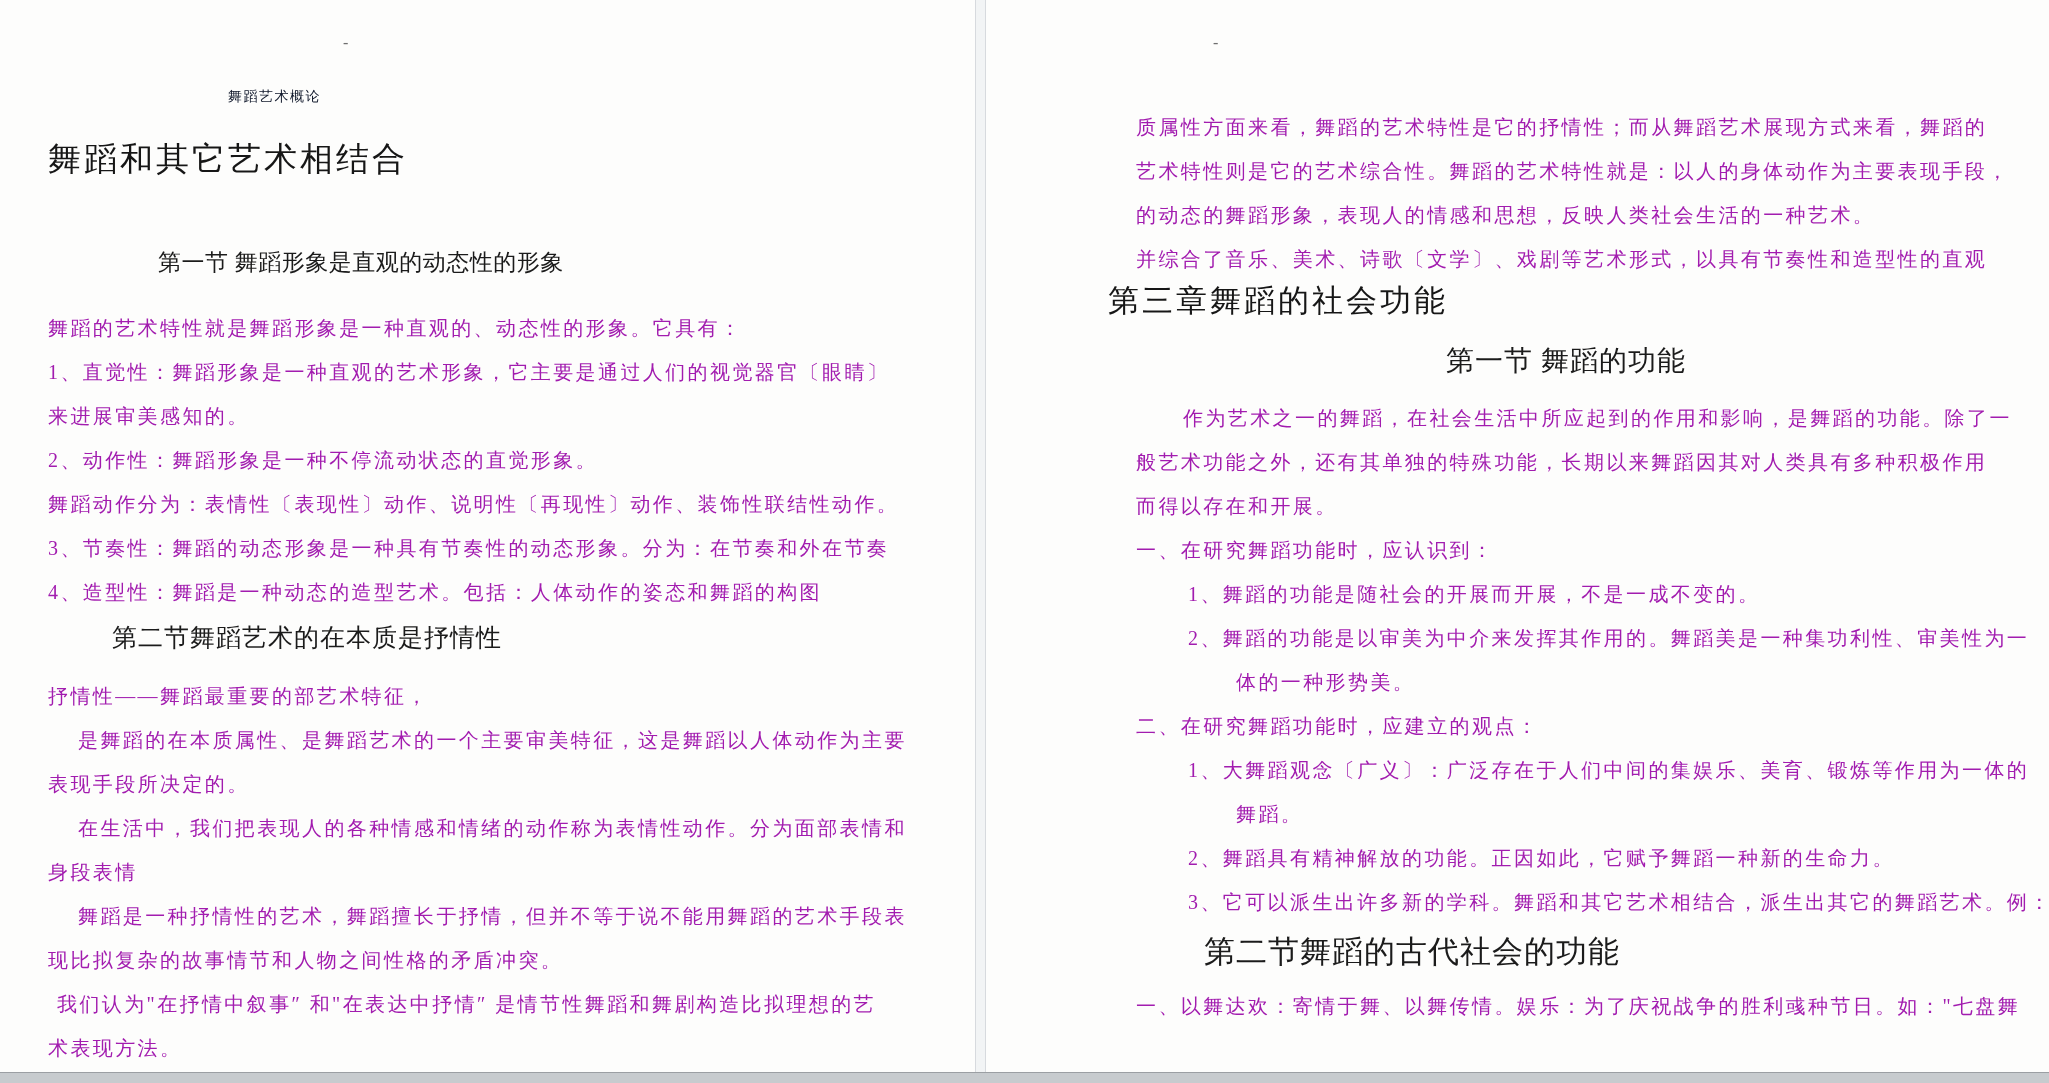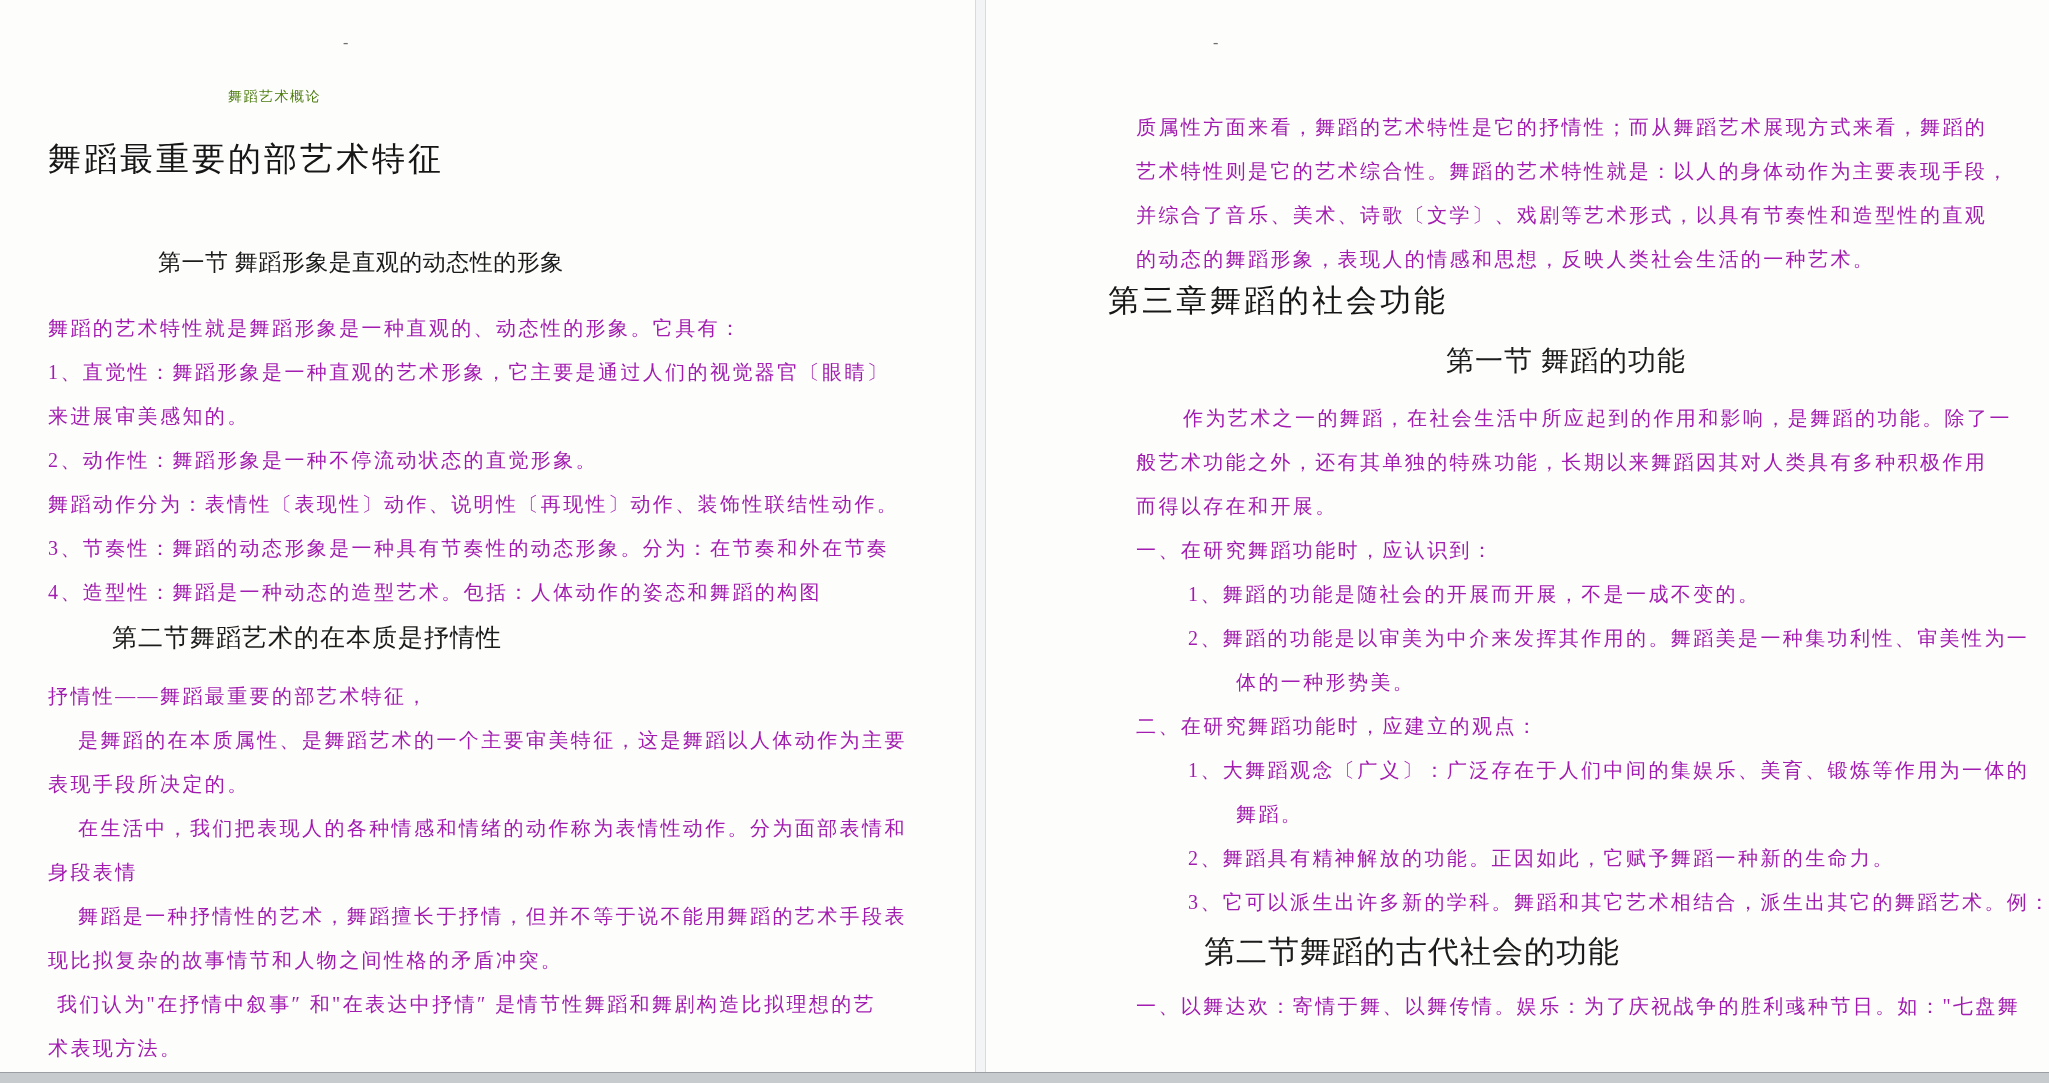--- a/index.html
+++ b/index.html
@@ -10,21 +10,21 @@
   }
   .page{
     position:absolute;top:0;height:1072px;background:#fdfdfc;box-sizing:border-box;
   }
   #pageL{left:0;width:976px;border-right:1px solid #d7dade;padding:86px 14px 0 48px;}
   #pageR{left:985px;width:1064px;border-left:1px solid #d7dade;padding:105px 20px 0 150px;}
   .blk{color:#a21caf;white-space:nowrap;}
   .pagemark{position:absolute;top:34px;font-size:16px;color:#6f6f6f;letter-spacing:0;}
   #pageL .pagemark{left:343px;}
   #pageR .pagemark{left:227px;}
-  .running{font-size:14px;letter-spacing:1.5px;height:26px;line-height:22px;margin-left:180px;color:#4d7c0f;}
+  .running{font-size:14px;letter-spacing:1.5px;height:26px;line-height:22px;margin-left:180px;color:#0f172a;}
   .chapter{font-size:33px;letter-spacing:3px;color:#161616;}
   .chapL{margin-top:24px;height:46px;line-height:46px;}
   .chapR{margin-top:-2px;height:44px;line-height:44px;margin-left:-28px;font-size:31px;}
   .sect{color:#1b1b1b;}
   .sectL1{font-size:23px;letter-spacing:0.5px;height:34px;line-height:34px;margin-top:64px;margin-bottom:26px;margin-left:110px;}
   .sectL2{font-size:25px;letter-spacing:1px;height:40px;line-height:40px;margin-top:4px;margin-bottom:16px;margin-left:64px;}
   .sectR1{font-size:28px;letter-spacing:1px;height:44px;line-height:44px;margin-top:16px;margin-bottom:13px;margin-left:310px;}
   .sectR2{font-size:31px;letter-spacing:1px;height:48px;line-height:48px;margin-top:4px;margin-bottom:8px;margin-left:68px;}
   .line{font-size:20px;letter-spacing:2.4px;height:44px;line-height:44px;}
   #pageL .ind05{padding-left:9px;}
@@ -34,21 +34,21 @@
   #pageR .ind3{padding-left:100px;}
   .floor{position:absolute;left:0;top:1072px;width:2049px;height:11px;
          background:#c7cbce;border-top:1px solid #9b9fa3;box-sizing:border-box;}
 </style>
 </head>
 <body>
 
 <div class="page" id="pageL">
     <div class="pagemark">-</div>
     <div class="blk running">舞蹈艺术概论</div>
-    <div class="blk chapter chapL">舞蹈最重要的部艺术特征</div>
+    <div class="blk chapter chapL">舞蹈和其它艺术相结合</div>
     <div class="blk sect sectL1">第一节 舞蹈形象是直观的动态性的形象</div>
     <div class="blk line">舞蹈的艺术特性就是舞蹈形象是一种直观的、动态性的形象。它具有：</div>
     <div class="blk line">1、直觉性：舞蹈形象是一种直观的艺术形象，它主要是通过人们的视觉器官〔眼睛〕</div>
     <div class="blk line">来进展审美感知的。</div>
     <div class="blk line">2、动作性：舞蹈形象是一种不停流动状态的直觉形象。</div>
     <div class="blk line">舞蹈动作分为：表情性〔表现性〕动作、说明性〔再现性〕动作、装饰性联结性动作。</div>
     <div class="blk line">3、节奏性：舞蹈的动态形象是一种具有节奏性的动态形象。分为：在节奏和外在节奏</div>
     <div class="blk line">4、造型性：舞蹈是一种动态的造型艺术。包括：人体动作的姿态和舞蹈的构图</div>
     <div class="blk sect sectL2">第二节舞蹈艺术的在本质是抒情性</div>
     <div class="blk line">抒情性——舞蹈最重要的部艺术特征，</div>
@@ -58,22 +58,22 @@
     <div class="blk line">身段表情</div>
     <div class="blk line ind1">舞蹈是一种抒情性的艺术，舞蹈擅长于抒情，但并不等于说不能用舞蹈的艺术手段表</div>
     <div class="blk line">现比拟复杂的故事情节和人物之间性格的矛盾冲突。</div>
     <div class="blk line ind05">我们认为"在抒情中叙事″ 和"在表达中抒情″ 是情节性舞蹈和舞剧构造比拟理想的艺</div>
     <div class="blk line">术表现方法。</div>
   </div>
 <div class="page" id="pageR">
     <div class="pagemark">-</div>
     <div class="blk line">质属性方面来看，舞蹈的艺术特性是它的抒情性；而从舞蹈艺术展现方式来看，舞蹈的</div>
     <div class="blk line">艺术特性则是它的艺术综合性。舞蹈的艺术特性就是：以人的身体动作为主要表现手段，</div>
+    <div class="blk line">的动态的舞蹈形象，表现人的情感和思想，反映人类社会生活的一种艺术。</div>
     <div class="blk line">并综合了音乐、美术、诗歌〔文学〕、戏剧等艺术形式，以具有节奏性和造型性的直观</div>
-    <div class="blk line">的动态的舞蹈形象，表现人的情感和思想，反映人类社会生活的一种艺术。</div>
     <div class="blk chapter chapR">第三章舞蹈的社会功能</div>
     <div class="blk sect sectR1">第一节 舞蹈的功能</div>
     <div class="blk line ind1">作为艺术之一的舞蹈，在社会生活中所应起到的作用和影响，是舞蹈的功能。除了一</div>
     <div class="blk line">般艺术功能之外，还有其单独的特殊功能，长期以来舞蹈因其对人类具有多种积极作用</div>
     <div class="blk line">而得以存在和开展。</div>
     <div class="blk line">一、在研究舞蹈功能时，应认识到：</div>
     <div class="blk line ind2">1、舞蹈的功能是随社会的开展而开展，不是一成不变的。</div>
     <div class="blk line ind2">2、舞蹈的功能是以审美为中介来发挥其作用的。舞蹈美是一种集功利性、审美性为一</div>
     <div class="blk line ind3">体的一种形势美。</div>
     <div class="blk line">二、在研究舞蹈功能时，应建立的观点：</div>

